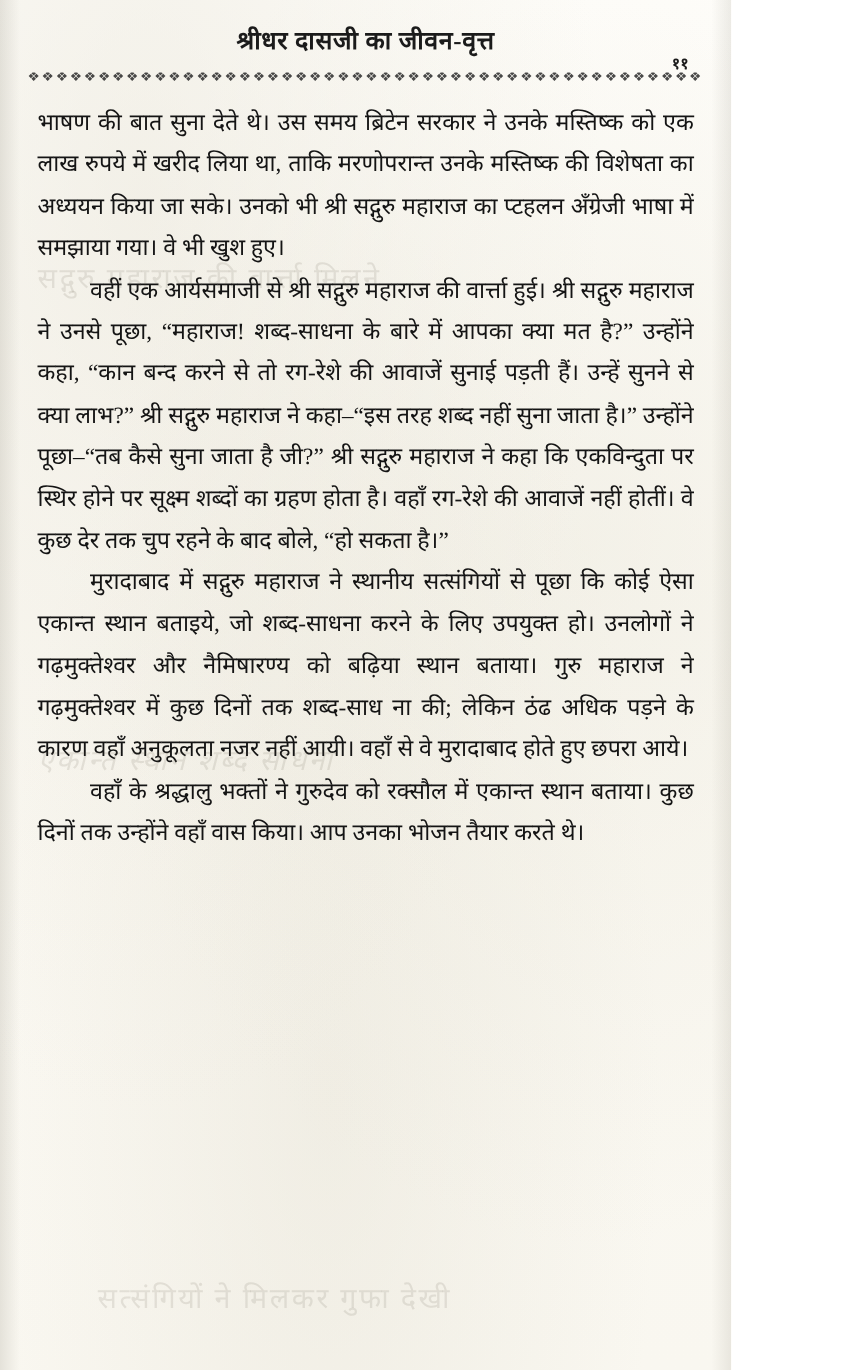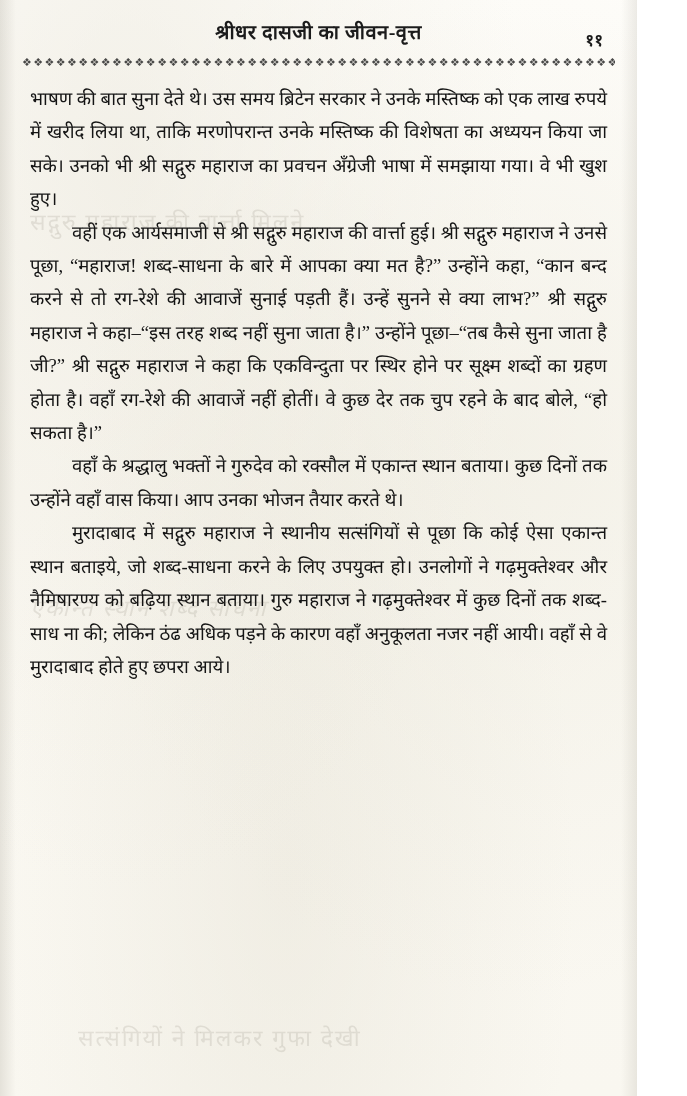--- a/index.html
+++ b/index.html
@@ -5,21 +5,21 @@
   html, body {
     margin: 0;
     padding: 0;
     background: #ffffff;
   }
   body {
     font-family: "Liberation Serif", serif;
   }
   .page {
     position: relative;
-    width: 637px;
+    width: 585px;
     height: 1096px;
     background: #fdfcf8;
     overflow: hidden;
     box-sizing: border-box;
   }
   
   .paper-texture {
     position: absolute;
     inset: 0;
     background:
@@ -46,22 +46,22 @@
     text-align: center;
     font-family: "Liberation Serif", serif;
     font-size: 20px;
     font-weight: 700;
     color: #1b1b1b;
     letter-spacing: 0.5px;
   }
   .page-number {
     position: absolute;
     right: 34px;
-    top: 16px;
-    font-size: 17px;
+    top: 29px;
+    font-size: 13px;
     font-weight: 700;
     color: #1b1b1b;
   }
   .rule-ornament {
     position: relative;
     margin: 2px 22px 0 22px;
     height: 14px;
     overflow: hidden;
     color: #2a2a2a;
     font-size: 11px;
@@ -138,23 +138,23 @@
     <div class="header">
       <div class="header-title">श्रीधर दासजी का जीवन-वृत्त</div>
       <div class="page-number">११</div>
     </div>
 
     <div class="rule-ornament">
       <span class="ornament-row">❖❖❖❖❖❖❖❖❖❖❖❖❖❖❖❖❖❖❖❖❖❖❖❖❖❖❖❖❖❖❖❖❖❖❖❖❖❖❖❖❖❖❖❖❖❖❖❖❖❖❖❖❖❖❖❖❖❖❖❖❖❖❖❖❖❖❖❖❖❖</span>
     </div>
 
     <div class="body-text">
-      <p class="noindent">भाषण की बात सुना देते थे। उस समय ब्रिटेन सरकार ने उनके मस्तिष्क को एक लाख रुपये में खरीद लिया था, ताकि मरणोपरान्त उनके मस्तिष्क की विशेषता का अध्ययन किया जा सके। उनको भी श्री सद्गुरु महाराज का प्रवचन अँग्रेजी भाषा में समझाया गया। वे भी खुश हुए।</p>
+      <p class="noindent">भाषण की बात सुना देते थे। उस समय ब्रिटेन सरकार ने उनके मस्तिष्क को एक लाख रुपये में खरीद लिया था, ताकि मरणोपरान्त उनके मस्तिष्क की विशेषता का अध्ययन किया जा सके। उनको भी श्री सद्गुरु महाराज का प्टहलन अँग्रेजी भाषा में समझाया गया। वे भी खुश हुए।</p>
       <p>वहीं एक आर्यसमाजी से श्री सद्गुरु महाराज की वार्त्ता हुई। श्री सद्गुरु महाराज ने उनसे पूछा, “महाराज! शब्द-साधना के बारे में आपका क्या मत है?” उन्होंने कहा, “कान बन्द करने से तो रग-रेशे की आवाजें सुनाई पड़ती हैं। उन्हें सुनने से क्या लाभ?” श्री सद्गुरु महाराज ने कहा–“इस तरह शब्द नहीं सुना जाता है।” उन्होंने पूछा–“तब कैसे सुना जाता है जी?” श्री सद्गुरु महाराज ने कहा कि एकविन्दुता पर स्थिर होने पर सूक्ष्म शब्दों का ग्रहण होता है। वहाँ रग-रेशे की आवाजें नहीं होतीं। वे कुछ देर तक चुप रहने के बाद बोले, “हो सकता है।”</p>
+      <p>मुरादाबाद में सद्गुरु महाराज ने स्थानीय सत्संगियों से पूछा कि कोई ऐसा एकान्त स्थान बताइये, जो शब्द-साधना करने के लिए उपयुक्त हो। उनलोगों ने गढ़मुक्तेश्वर और नैमिषारण्य को बढ़िया स्थान बताया। गुरु महाराज ने गढ़मुक्तेश्वर में कुछ दिनों तक शब्द-साध ना की; लेकिन ठंढ अधिक पड़ने के कारण वहाँ अनुकूलता नजर नहीं आयी। वहाँ से वे मुरादाबाद होते हुए छपरा आये।</p>
       <p>वहाँ के श्रद्धालु भक्तों ने गुरुदेव को रक्सौल में एकान्त स्थान बताया। कुछ दिनों तक उन्होंने वहाँ वास किया। आप उनका भोजन तैयार करते थे।</p>
-      <p>मुरादाबाद में सद्गुरु महाराज ने स्थानीय सत्संगियों से पूछा कि कोई ऐसा एकान्त स्थान बताइये, जो शब्द-साधना करने के लिए उपयुक्त हो। उनलोगों ने गढ़मुक्तेश्वर और नैमिषारण्य को बढ़िया स्थान बताया। गुरु महाराज ने गढ़मुक्तेश्वर में कुछ दिनों तक शब्द-साध ना की; लेकिन ठंढ अधिक पड़ने के कारण वहाँ अनुकूलता नजर नहीं आयी। वहाँ से वे मुरादाबाद होते हुए छपरा आये।</p>
     </div>
   </div>
 
   <div class="bleed b1">सद्गुरु महाराज की वार्त्ता मिलने</div>
   <div class="bleed b2">एकान्त स्थान शब्द साधना</div>
   <div class="bleed b4">सत्संगियों ने मिलकर गुफा देखी</div>
 </div>
 
 </body></html>

